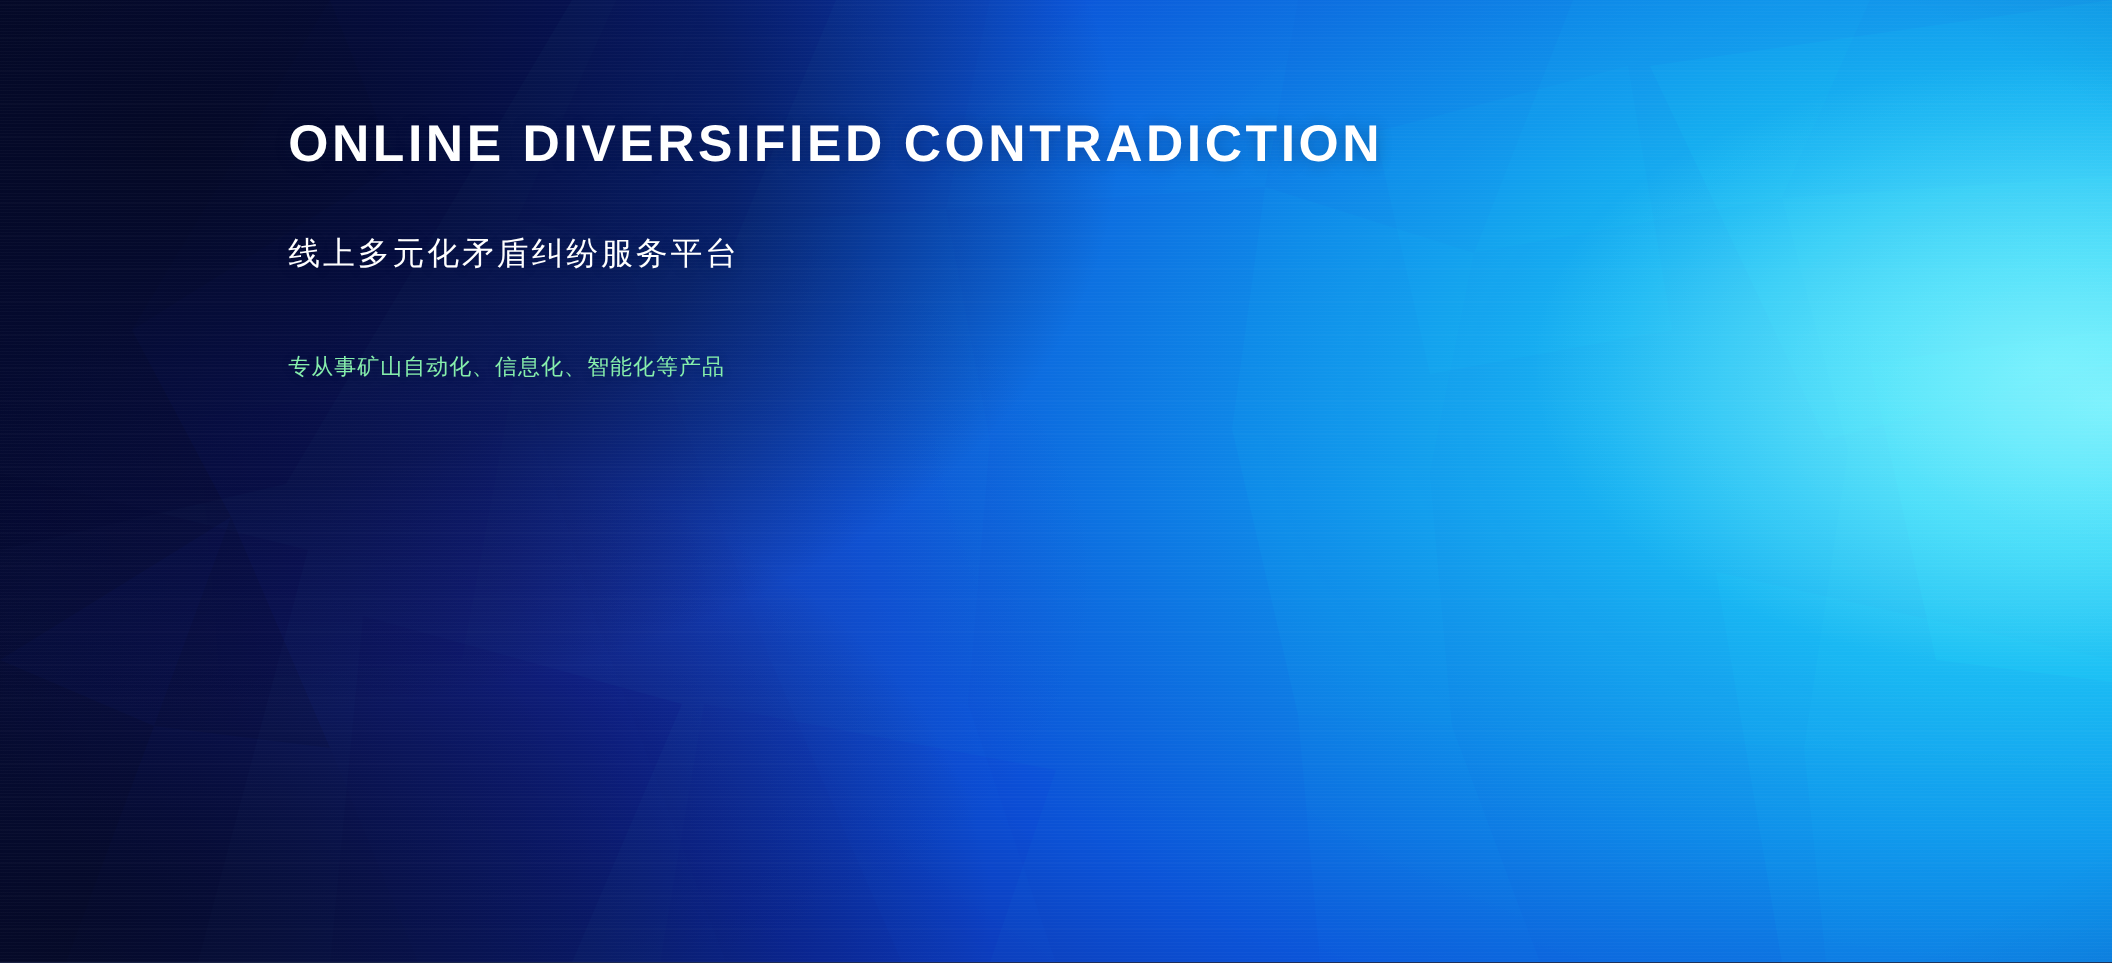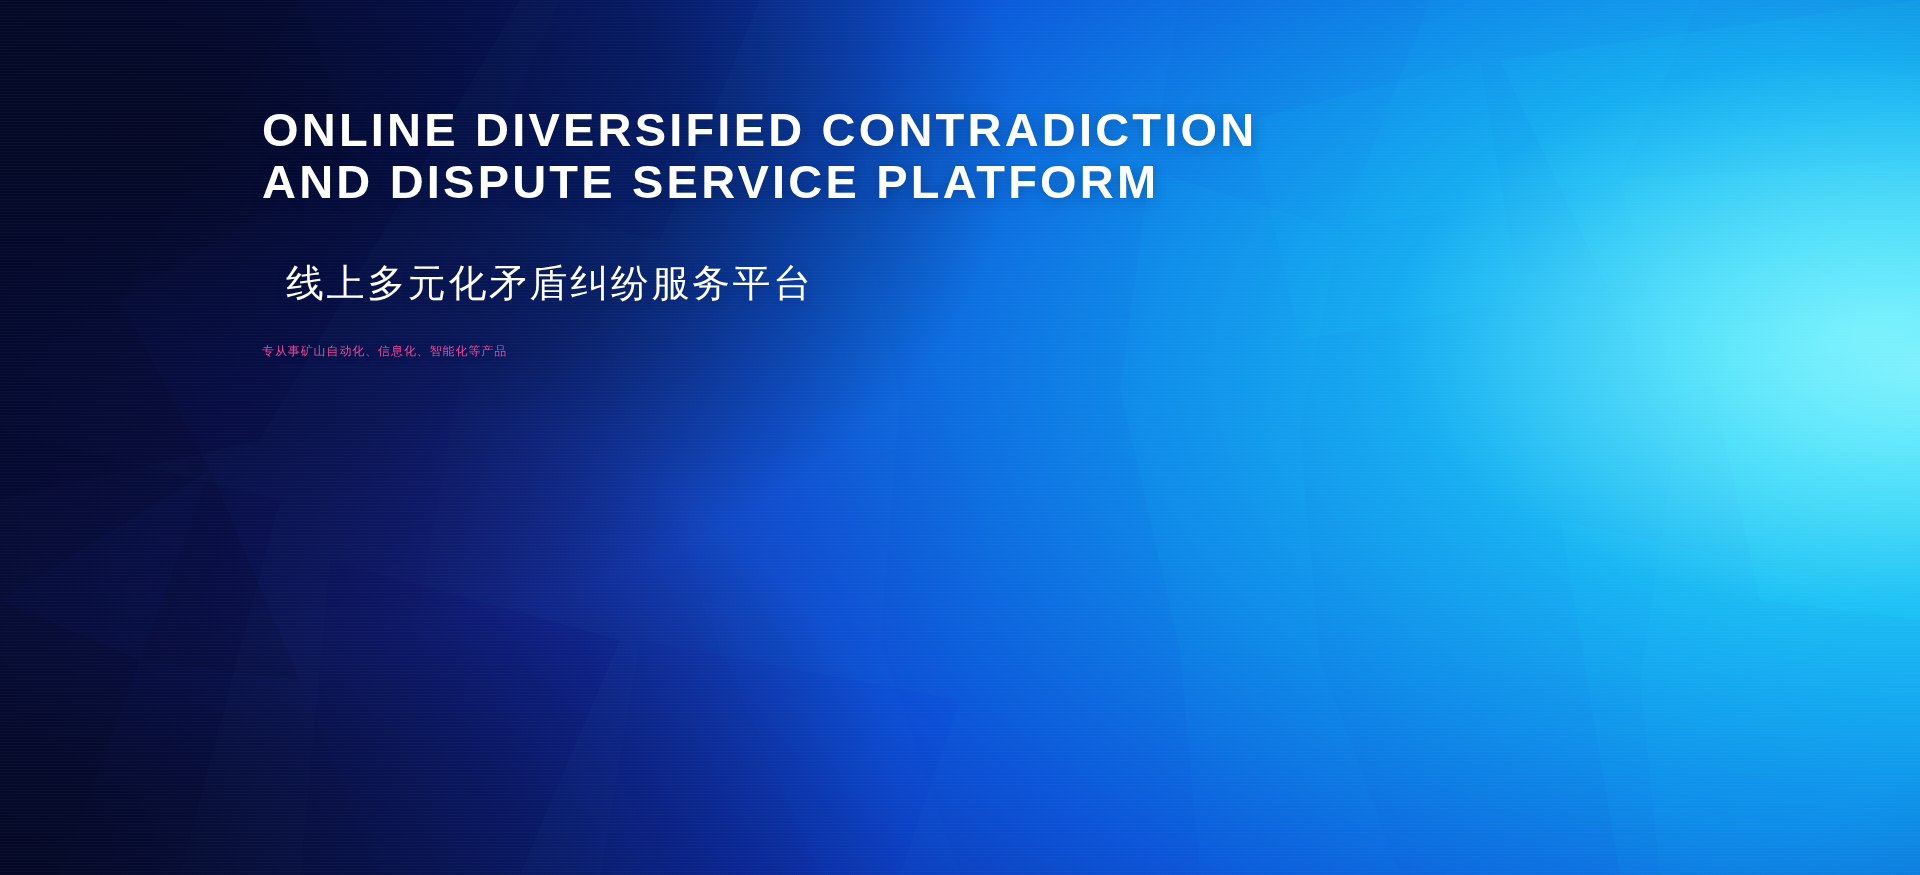--- a/index.html
+++ b/index.html
@@ -50,32 +50,32 @@
     font-size:47px;
     line-height:52px;
     font-weight:700;
     letter-spacing:3.2px;
     text-shadow:0 2px 14px rgba(0,20,60,.30);
     max-width:1120px;
   }
   #headline .hl-line{display:block;white-space:nowrap;}
   #subtitle{
     color:#ffffff;
-    font-size:38px;
+    font-size:29px;
     line-height:42px;
     font-weight:400;
     letter-spacing:2.6px;
     margin-top:22px;
     text-shadow:0 2px 12px rgba(0,20,60,.30);
     white-space:nowrap;
-    margin-left:24px;
   }
   #description{
-    color:#ec4899;
-    font-size:12px;
+    margin-top:43px;
+    color:#86efac;
+    font-size:20px;
     line-height:31px;
     font-weight:400;
     letter-spacing:.9px;
     text-shadow:0 1px 8px rgba(0,20,60,.35);
   }
   #description .desc-line{display:block;white-space:nowrap;}
 </style>
 </head>
 <body>
 
@@ -154,21 +154,20 @@
   </div>
 
   <div class="bg-layer" id="bg-tint"></div>
   <div class="bg-layer" id="bg-noise"></div>
   <div class="bg-layer" id="bg-vignette"></div>
 
   <div id="content">
 
     <h1 id="headline">
       <span class="hl-line">ONLINE DIVERSIFIED CONTRADICTION</span>
-      <span class="hl-line">AND DISPUTE SERVICE PLATFORM</span>
     </h1>
 
     <h2 id="subtitle">线上多元化矛盾纠纷服务平台</h2>
 
     <div id="description">
       <span class="desc-line">专从事矿山自动化、信息化、智能化等产品</span>
     </div>
 
   </div>
 </div>

